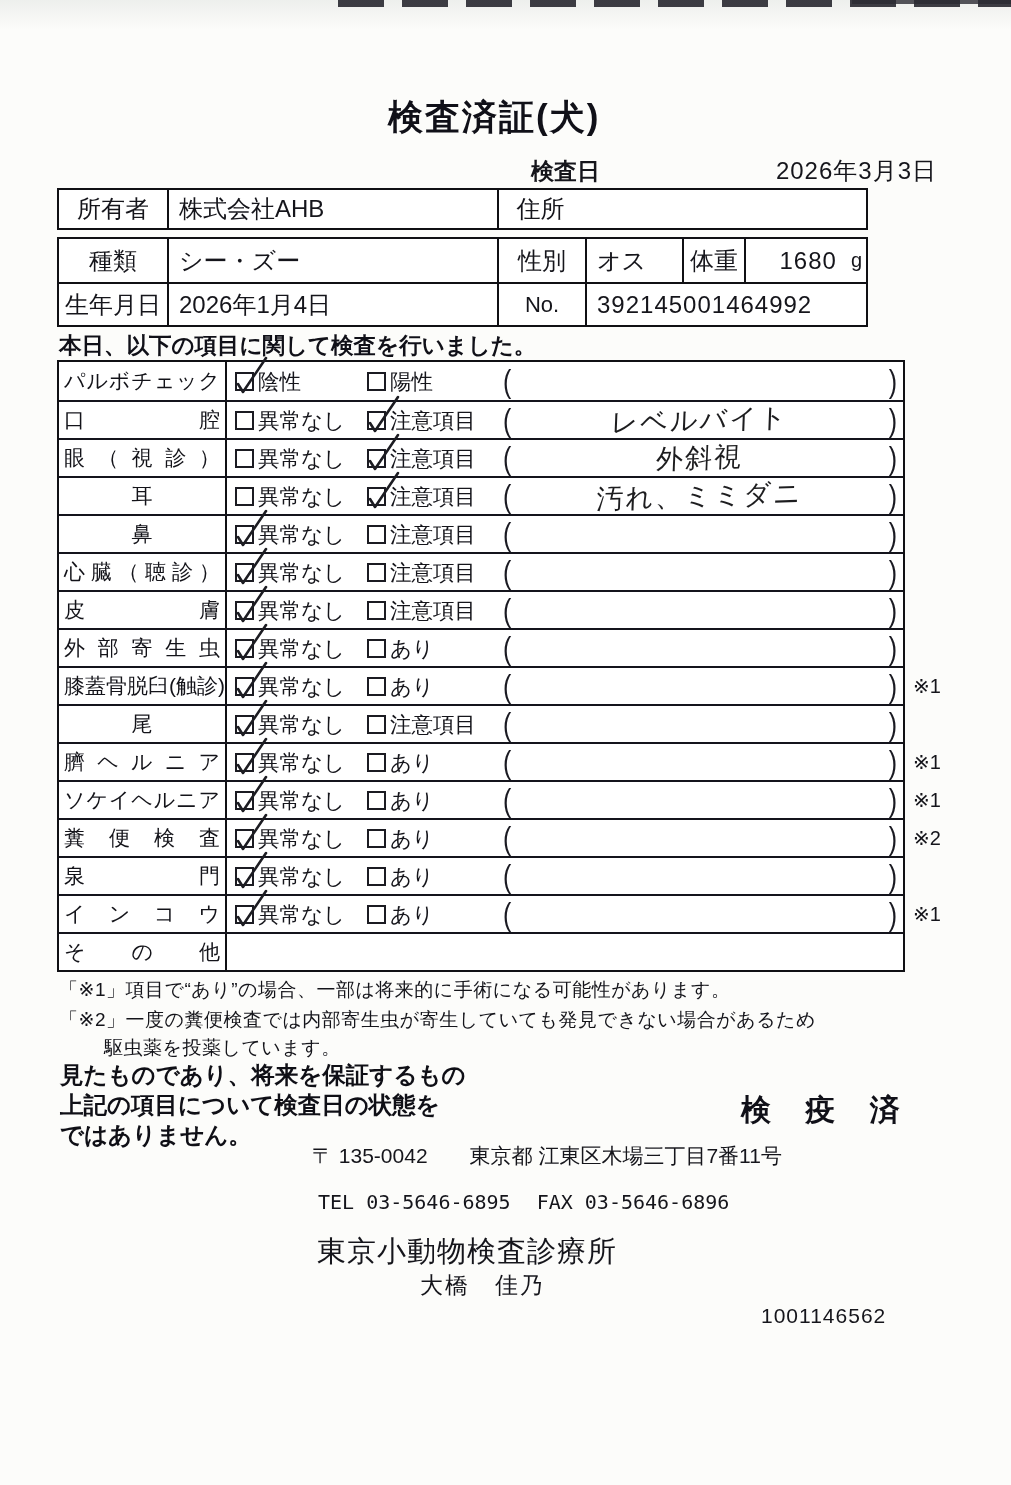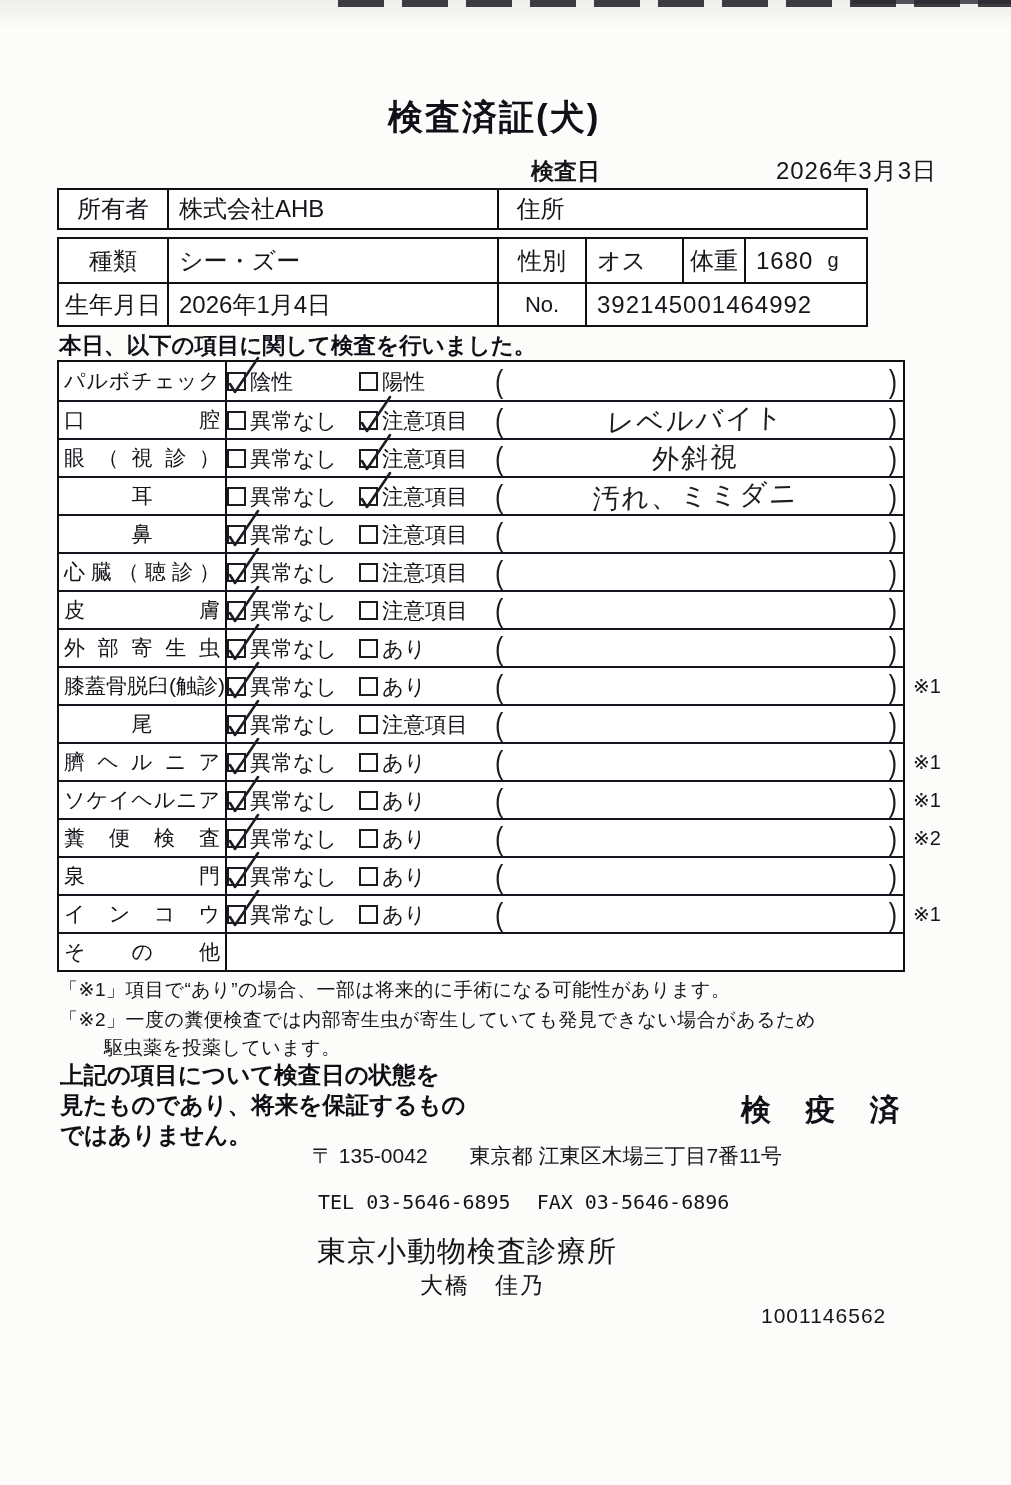--- a/index.html
+++ b/index.html
@@ -33,39 +33,39 @@
   .grow{display:grid;box-sizing:border-box;}
   .gcell{
     border-left:2px solid #101014;box-sizing:border-box;
     display:flex;align-items:center;font-size:24px;
     padding:0 10px;white-space:nowrap;overflow:visible;
   }
   .gcell:first-child{border-left:none;}
   .gcell.hdr{justify-content:center;font-weight:500;}
   .grow + .grow .gcell{border-top:2px solid #101014;text-align:center;}
   .num{letter-spacing:1px;}
-  .wcell{justify-content:flex-end;gap:14px;padding-right:28px;}
+  .wcell{justify-content:flex-end;gap:14px;padding-right:4px;}
   .wunit{font-size:20px;}
 
   .intro{position:absolute;left:59px;top:330px;font-size:22.5px;font-weight:700;color:#101018;}
 
   
   .checklist{
     position:absolute;left:57px;top:360px;width:848px;
     border:2px solid #101014;box-sizing:border-box;background:#fff;
   }
   .crow{position:relative;display:flex;height:38px;box-sizing:border-box;}
   .crow + .crow{border-top:2px solid #14141c;}
   .label-cell{
     width:168px;flex:0 0 168px;border-right:2px solid #101014;box-sizing:border-box;
     display:flex;align-items:center;justify-content:space-between;
     padding:0 5px;font-size:21px;font-weight:500;color:#131319;
   }
   .label-cell.single{justify-content:center;}
-  .value-cell{flex:1;display:flex;align-items:center;box-sizing:border-box;justify-content:center;}
+  .value-cell{flex:1;display:flex;align-items:center;padding-left:8px;box-sizing:border-box;justify-content:center;}
   .opt{display:flex;align-items:center;gap:4px;font-size:21.5px;position:relative;}
   .opt.o1{width:132px;flex:0 0 132px;}
   .opt.o2{width:136px;flex:0 0 136px;font-family:Liberation Serif, serif;}
   .box{
     position:relative;width:19px;height:19px;flex:0 0 19px;
     border:2px solid #1b1b22;box-sizing:border-box;background:#fff;
   }
   .box svg{position:absolute;left:-4px;top:-21px;width:38px;height:44px;overflow:visible;pointer-events:none;}
   .paren-area{flex:1;display:flex;align-items:center;padding-right:6px;}
   .paren{font-size:25px;font-weight:400;color:#1a1a22;transform:scaleY(1.25);}
@@ -557,22 +557,22 @@
         </div>
         <div class="value-cell"></div>
       </div>
     </div>
 
   <div class="footnote fn-0">「※1」項目で“あり”の場合、一部は将来的に手術になる可能性があります。</div>
   <div class="footnote fn-1">「※2」一度の糞便検査では内部寄生虫が寄生していても発見できない場合があるため</div>
   <div class="footnote fn-2">駆虫薬を投薬しています。</div>
 
   <div class="statement">
+    <div>見たものであり、将来を保証するもの</div>
     <div>上記の項目について検査日の状態を</div>
-    <div>見たものであり、将来を保証するもの</div>
     <div>ではありません。</div>
   </div>
 
   <div class="stamp">検 疫 済</div>
 
   <div class="postal-line">
     <span>〒 135-0042</span>
     <span>東京都 江東区木場三丁目7番11号</span>
   </div>
   <div class="tel-line">

